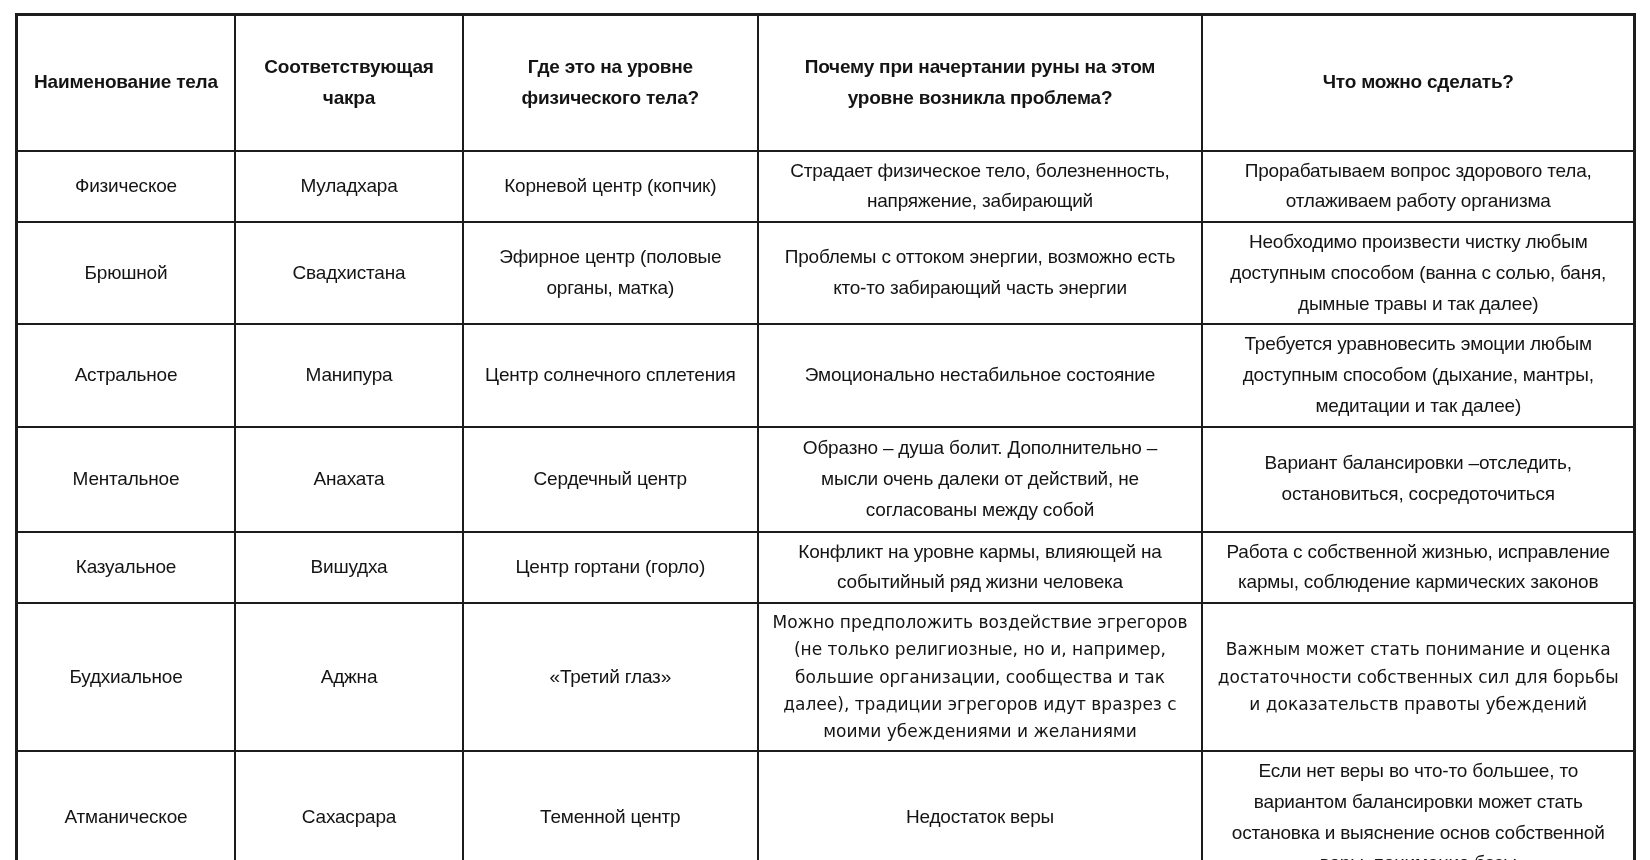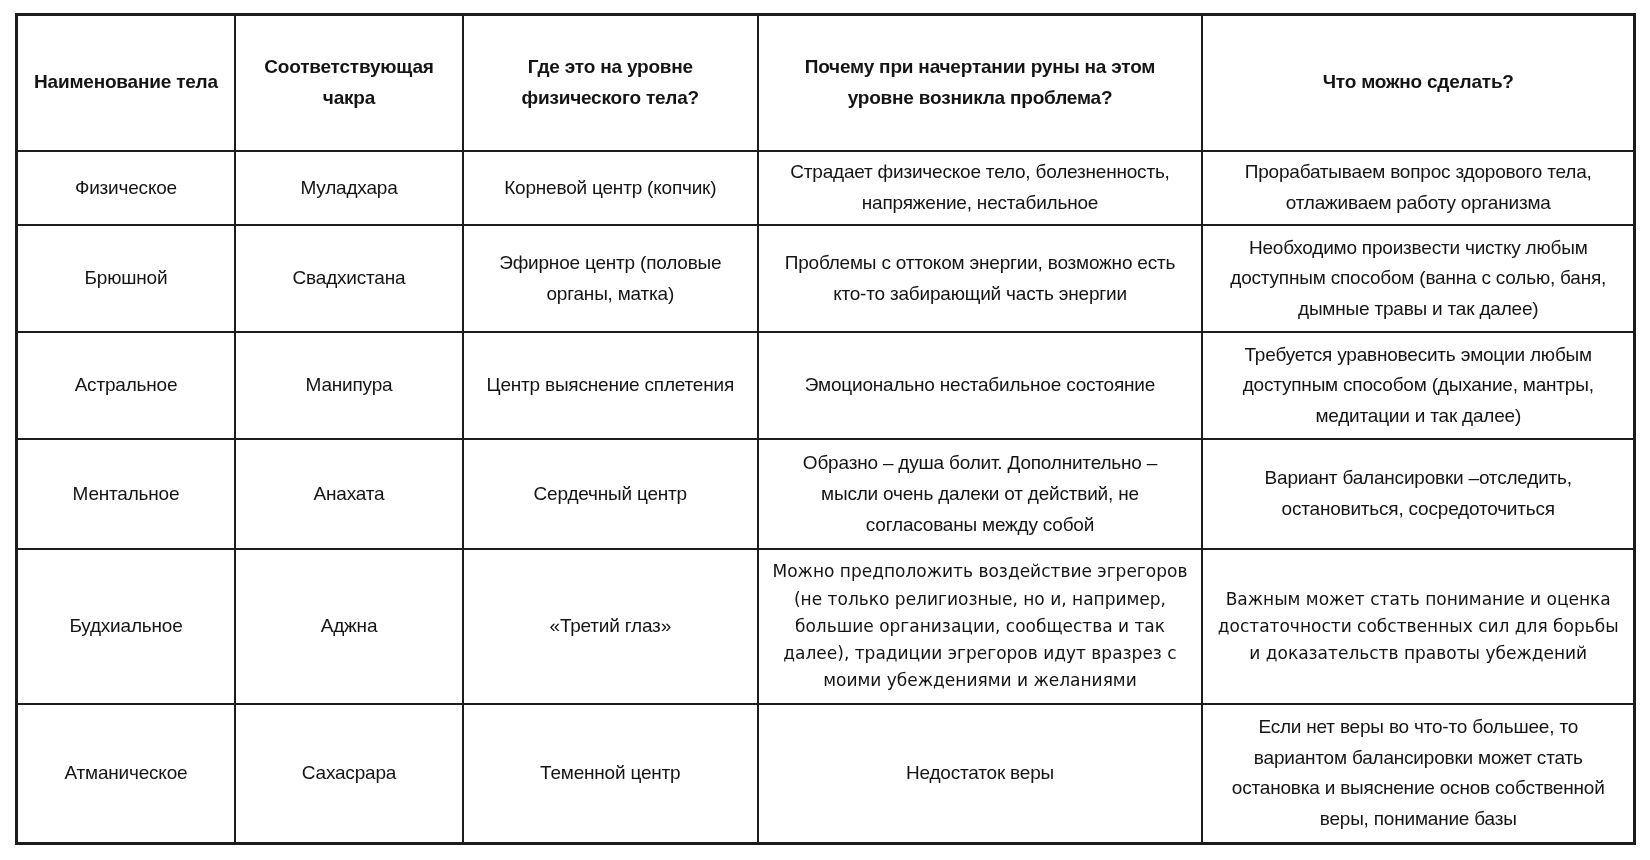--- a/index.html
+++ b/index.html
@@ -77,43 +77,50 @@
         <th>Где это на уровне физического тела?</th>
         <th>Почему при начертании руны на этом уровне возникла проблема?</th>
         <th>Что можно сделать?</th>
       </tr>
     </thead>
     <tbody>
       <tr class="r0">
         <td class="body-col">Физическое</td>
         <td>Муладхара</td>
         <td>Корневой центр (копчик)</td>
-        <td>Страдает физическое тело, болезненность, напряжение, нестабильное</td>
+        <td>Страдает физическое тело, болезненность, напряжение, забирающий</td>
         <td>Прорабатываем вопрос здорового тела, отлаживаем работу организма</td>
       </tr>
       <tr class="r1">
         <td class="body-col">Брюшной</td>
         <td>Свадхистана</td>
         <td>Эфирное центр (половые органы, матка)</td>
         <td>Проблемы с оттоком энергии, возможно есть кто-то забирающий часть энергии</td>
         <td>Необходимо произвести чистку любым доступным способом (ванна с солью, баня, дымные травы и так далее)</td>
       </tr>
       <tr class="r2">
         <td class="body-col">Астральное</td>
         <td>Манипура</td>
-        <td>Центр выяснение сплетения</td>
+        <td>Центр солнечного сплетения</td>
         <td>Эмоционально нестабильное состояние</td>
         <td>Требуется уравновесить эмоции любым доступным способом (дыхание, мантры, медитации и так далее)</td>
       </tr>
       <tr class="r3">
         <td class="body-col">Ментальное</td>
         <td>Анахата</td>
         <td>Сердечный центр</td>
         <td>Образно – душа болит. Дополнительно – мысли очень далеки от действий, не согласованы между собой</td>
         <td>Вариант балансировки –отследить, остановиться, сосредоточиться</td>
+      </tr>
+      <tr class="r4">
+        <td class="body-col">Казуальное</td>
+        <td>Вишудха</td>
+        <td>Центр гортани (горло)</td>
+        <td>Конфликт на уровне кармы, влияющей на событийный ряд жизни человека</td>
+        <td>Работа с собственной жизнью, исправление кармы, соблюдение кармических законов</td>
       </tr>
       <tr class="r5">
         <td class="body-col">Будхиальное</td>
         <td>Аджна</td>
         <td>«Третий глаз»</td>
         <td class="alt-font">Можно предположить воздействие эгрегоров (не только религиозные, но и, например, большие организации, сообщества и так далее), традиции эгрегоров идут вразрез с моими убеждениями и желаниями</td>
         <td class="alt-font">Важным может стать понимание и оценка достаточности собственных сил для борьбы и доказательств правоты убеждений</td>
       </tr>
       <tr class="r6">
         <td class="body-col">Атманическое</td>

